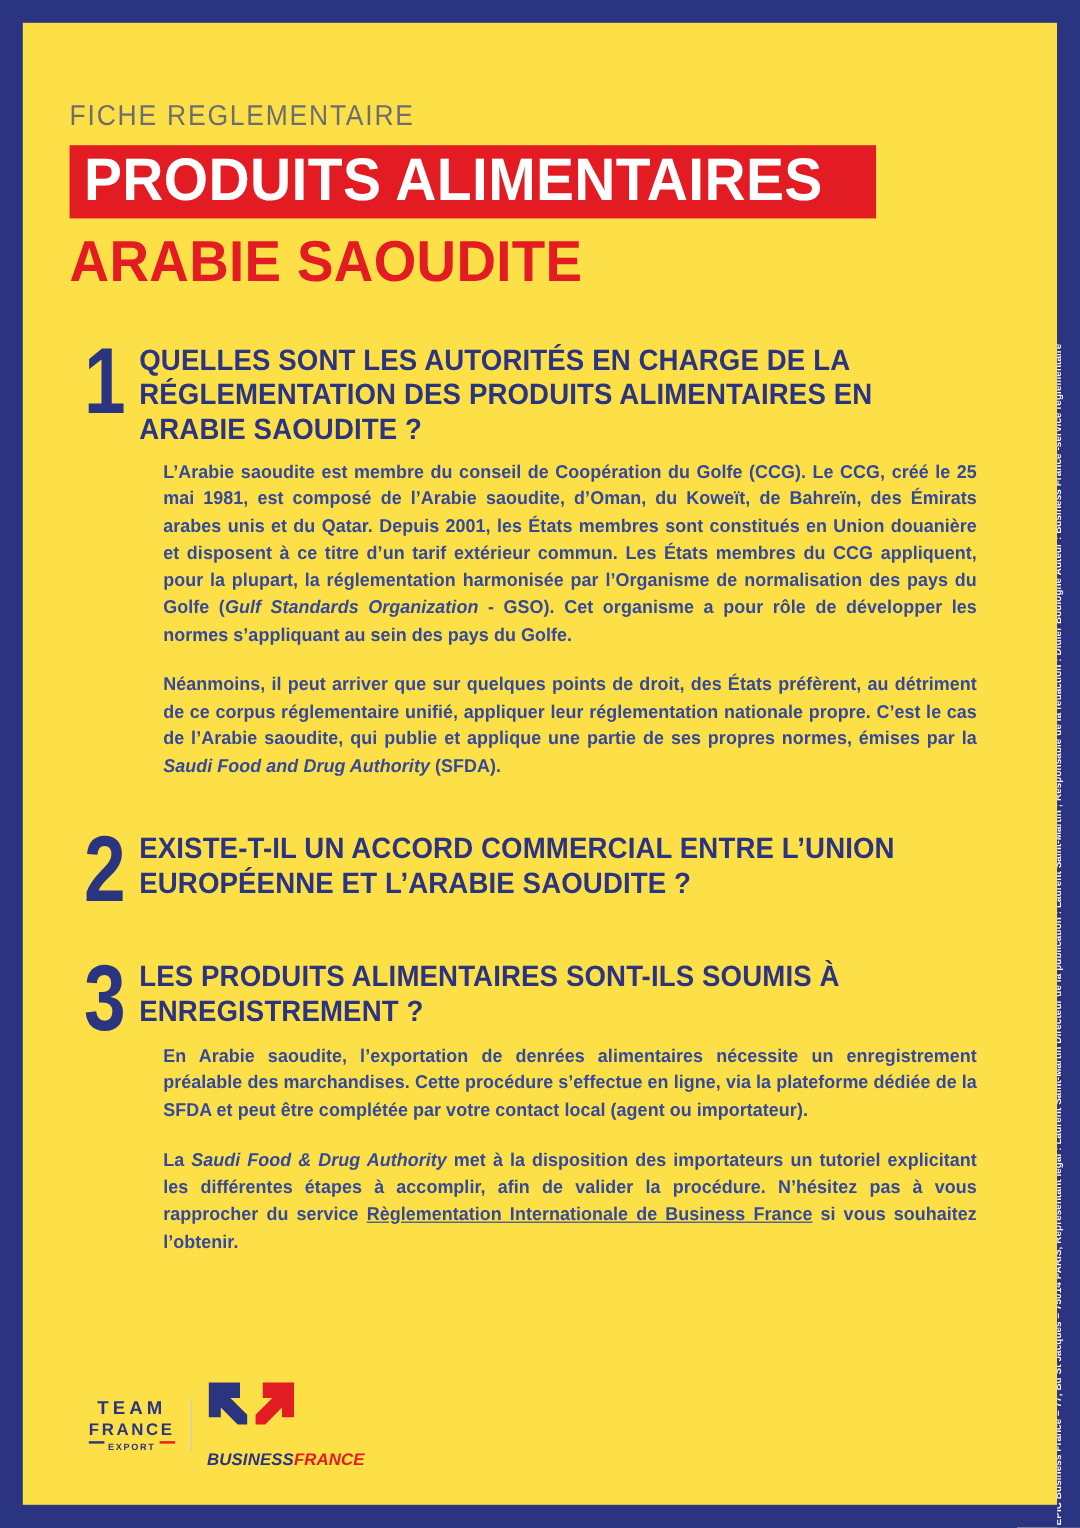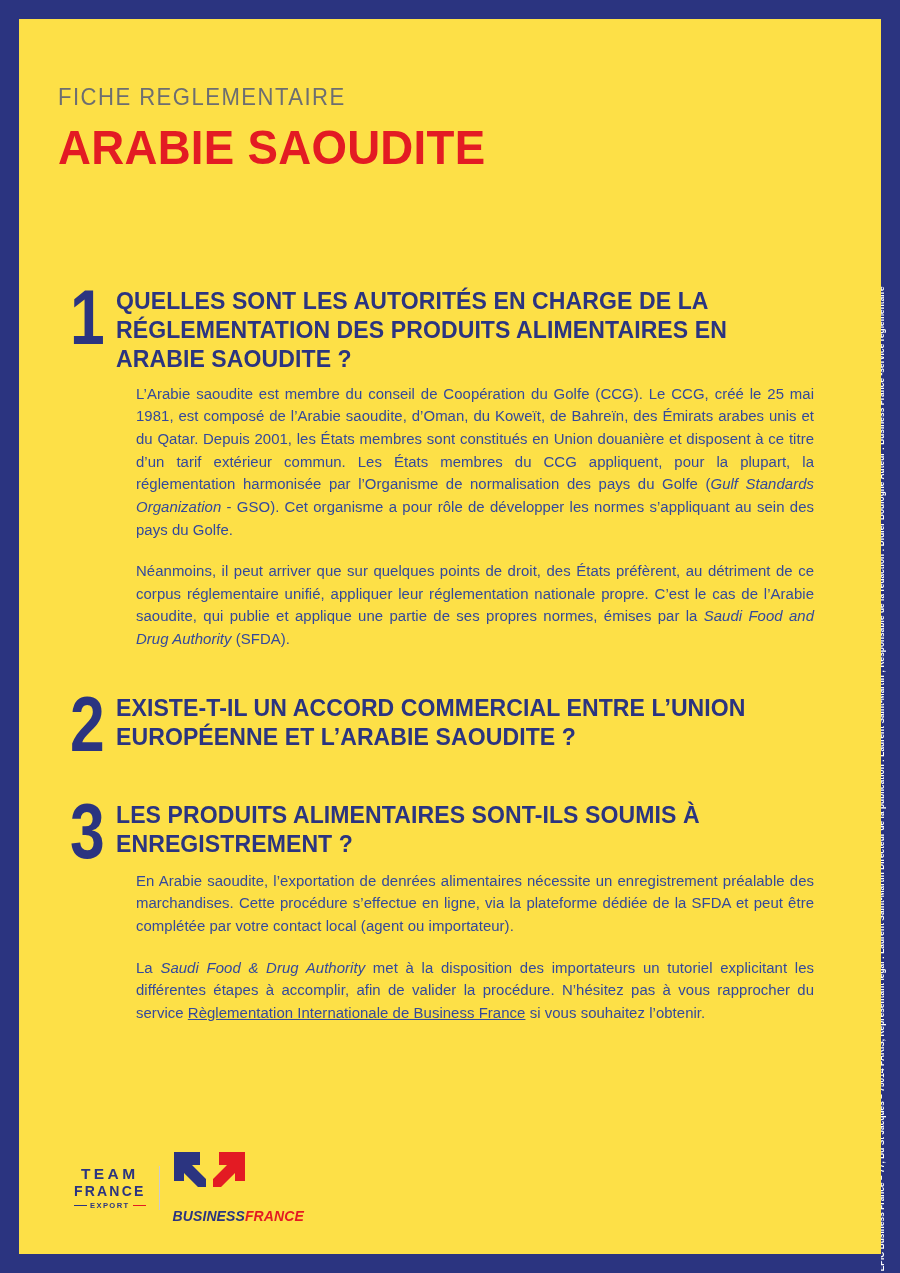--- a/index.html
+++ b/index.html
@@ -128,21 +128,21 @@
     font-size: 24.5px;
     font-weight: 700;
     color: #2b3480;
     line-height: 1.18;
     letter-spacing: 0.1px;
     transform: scaleX(0.94);
     transform-origin: left top;
     max-width: 770px;
   }
 
-  .sec-body { padding-left: 78px; padding-right: 7px; margin-top: 9px; }
+  .sec-body { padding-left: 78px; padding-right: 7px; margin-top: 9px; font-weight: bold; }
 
   .sec-body p {
     font-family: "Liberation Sans Narrow", "Liberation Sans", sans-serif;
     font-size: 15.4px;
     color: #34499c;
     line-height: 1.47;
     text-align: justify;
     letter-spacing: 0.05px;
     transform: scaleX(0.97);
     transform-origin: left top;
@@ -164,21 +164,20 @@
     font-family: "Liberation Sans", sans-serif;
     font-weight: 700;
     color: #2b3480;
     font-size: 15.5px;
     letter-spacing: 3.4px;
     line-height: 1.15;
   }
   .tfe .l2 { font-size: 14px; letter-spacing: 2.2px; }
   .tfe .l3row {
     display: flex;
-    align-items: center;
     gap: 3px;
     margin-top: 2px;
     width: 100%;
   }
   .tfe .bar-b { flex: 1; height: 1.6px; background: #2b3480; }
   .tfe .bar-r { flex: 1; height: 1.6px; background: #e31b23; }
   .tfe .l3 {
     font-family: "Liberation Sans", sans-serif;
     font-size: 7.6px;
     font-weight: 700;
@@ -202,20 +201,23 @@
   .bf .wm-r { color: #e31b23; }
 </style>
 </head>
 <body>
 
 <div class="page">
   <div class="sheet">
 
     <div class="header">
       <div class="eyebrow">FICHE REGLEMENTAIRE</div>
+      <div class="title-bar">
+        <span>PRODUITS ALIMENTAIRES</span>
+      </div>
       <div class="subtitle">ARABIE SAOUDITE</div>
     </div>
 
     <div class="content">
 
       <div class="section s1">
         <div class="sec-head">
           <div class="sec-num">1</div>
           <div class="sec-title">QUELLES SONT LES AUTORITÉS EN CHARGE DE LA RÉGLEMENTATION DES PRODUITS ALIMENTAIRES EN ARABIE SAOUDITE ?</div>
         </div>

